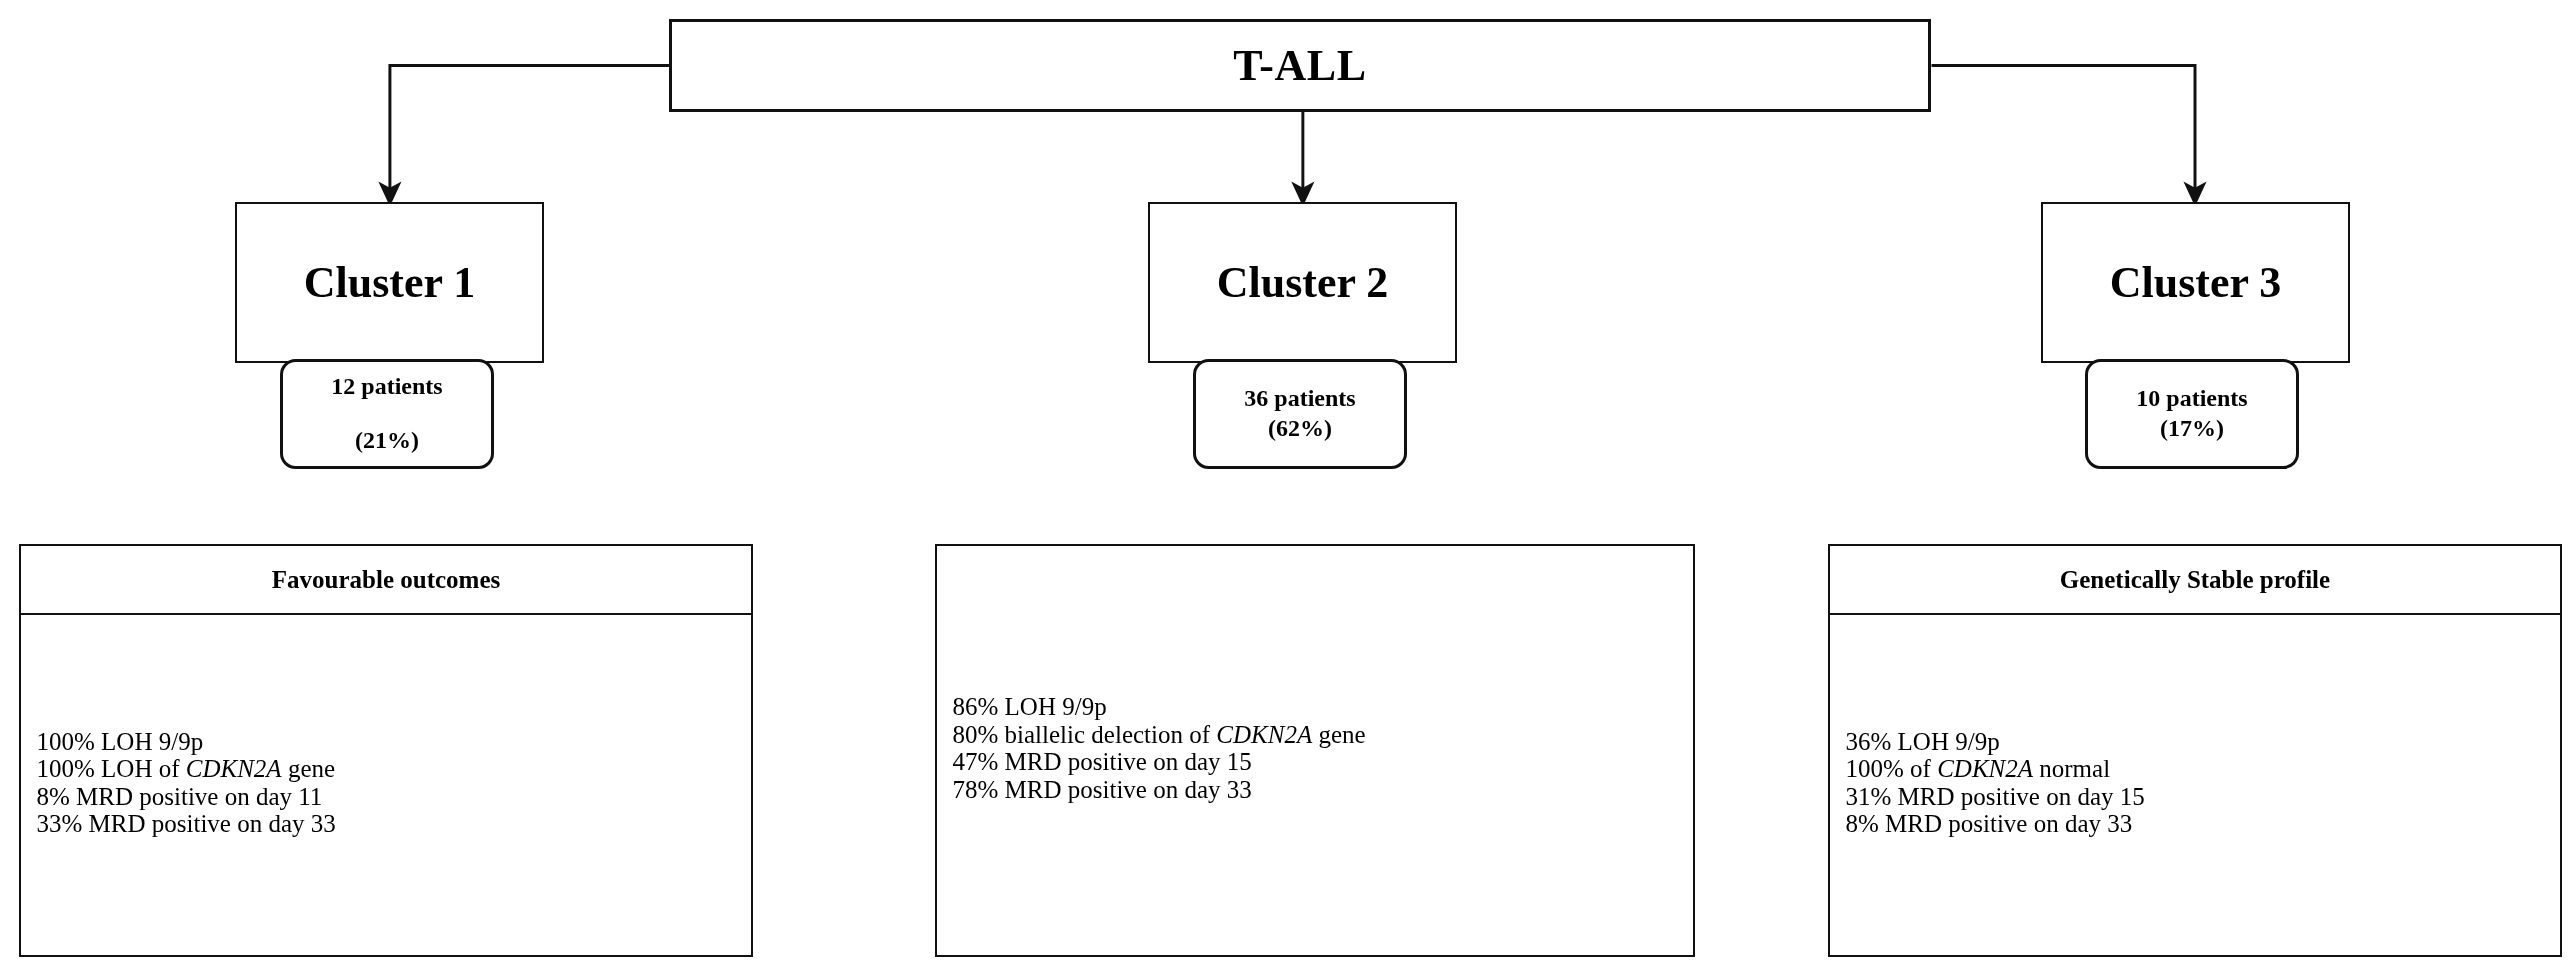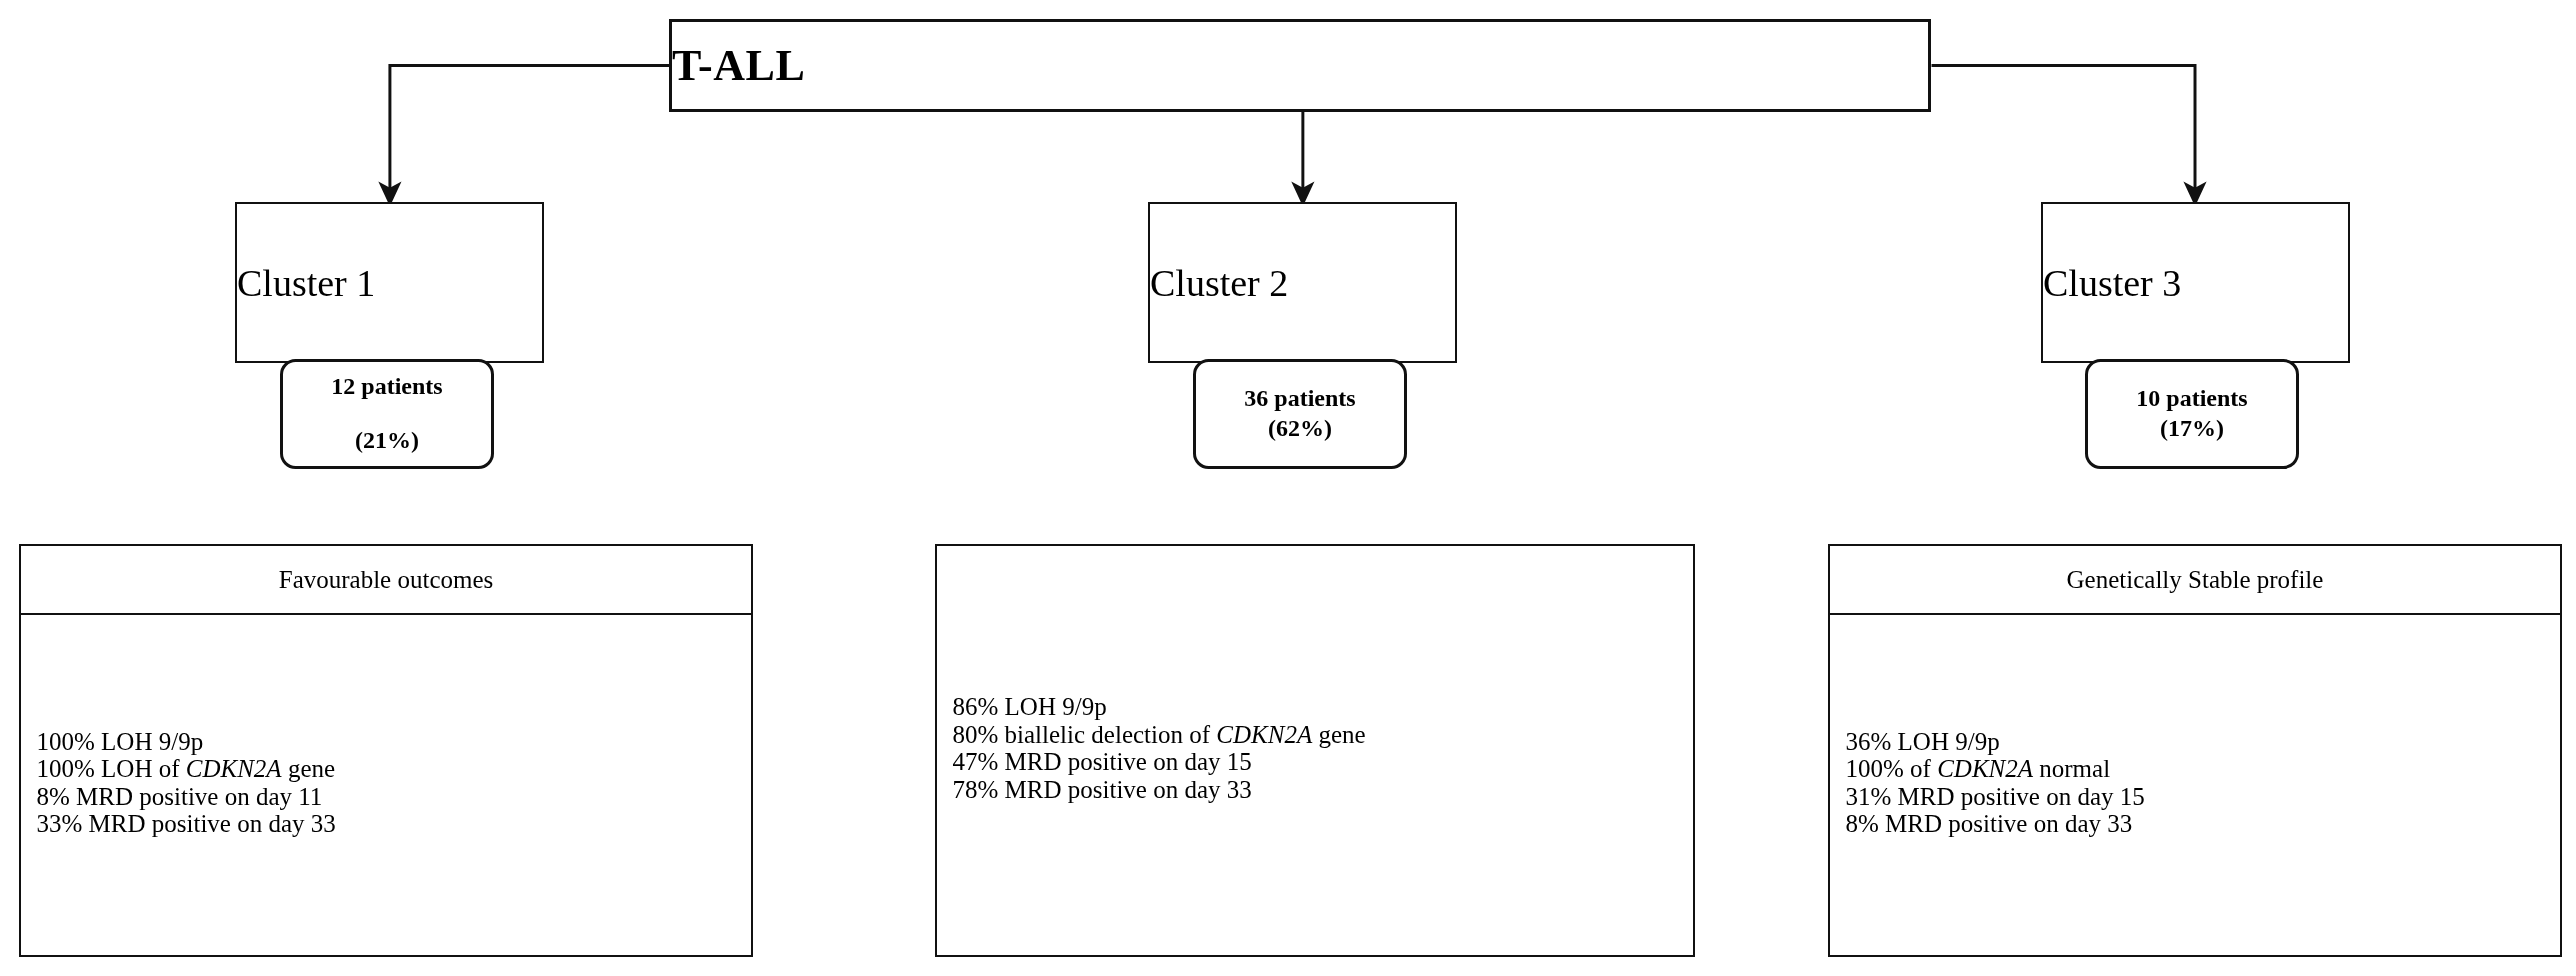--- a/index.html
+++ b/index.html
@@ -28,21 +28,21 @@
   }
 
   
   .node {
     position: absolute;
     box-sizing: border-box;
     background: #ffffff;
     border: 2.4px solid #111111;
     display: flex;
     align-items: center;
-    justify-content: flex-start;
+    justify-content: center;
     text-align: center;
   }
 
   
   .root-node {
     left: 669px;
     top: 19px;
     width: 1262px;
     height: 93px;
     border-width: 3px;
@@ -53,22 +53,22 @@
     letter-spacing: 0.6px;
     line-height: 1;
   }
 
   
   .cluster-node {
     width: 309px;
     height: 161px;
   }
   .cluster-label {
-    font-size: 38px;
-    font-weight: normal;
+    font-size: 44px;
+    font-weight: bold;
     line-height: 1;
   }
   #cluster-node-1 { left: 235px;  top: 202px; }
   #cluster-node-2 { left: 1148px; top: 202px; }
   #cluster-node-3 { left: 2041px; top: 202px; }
 
   
   .badge {
     position: absolute;
     box-sizing: border-box;
@@ -106,21 +106,21 @@
   #panel-3 { left: 1828px; width: 734px; }
 
   .panel-header {
     height: 67px;
     flex: 0 0 auto;
     border-bottom: 2.4px solid #111111;
     display: flex;
     align-items: center;
     justify-content: center;
     font-size: 25px;
-    font-weight: normal;
+    font-weight: bold;
     text-align: center;
     line-height: 1;
   }
   .panel-body {
     flex: 1 1 auto;
     display: flex;
     flex-direction: column;
     justify-content: center;
     padding: 13px 15.5px 18px 15.5px;
   }

